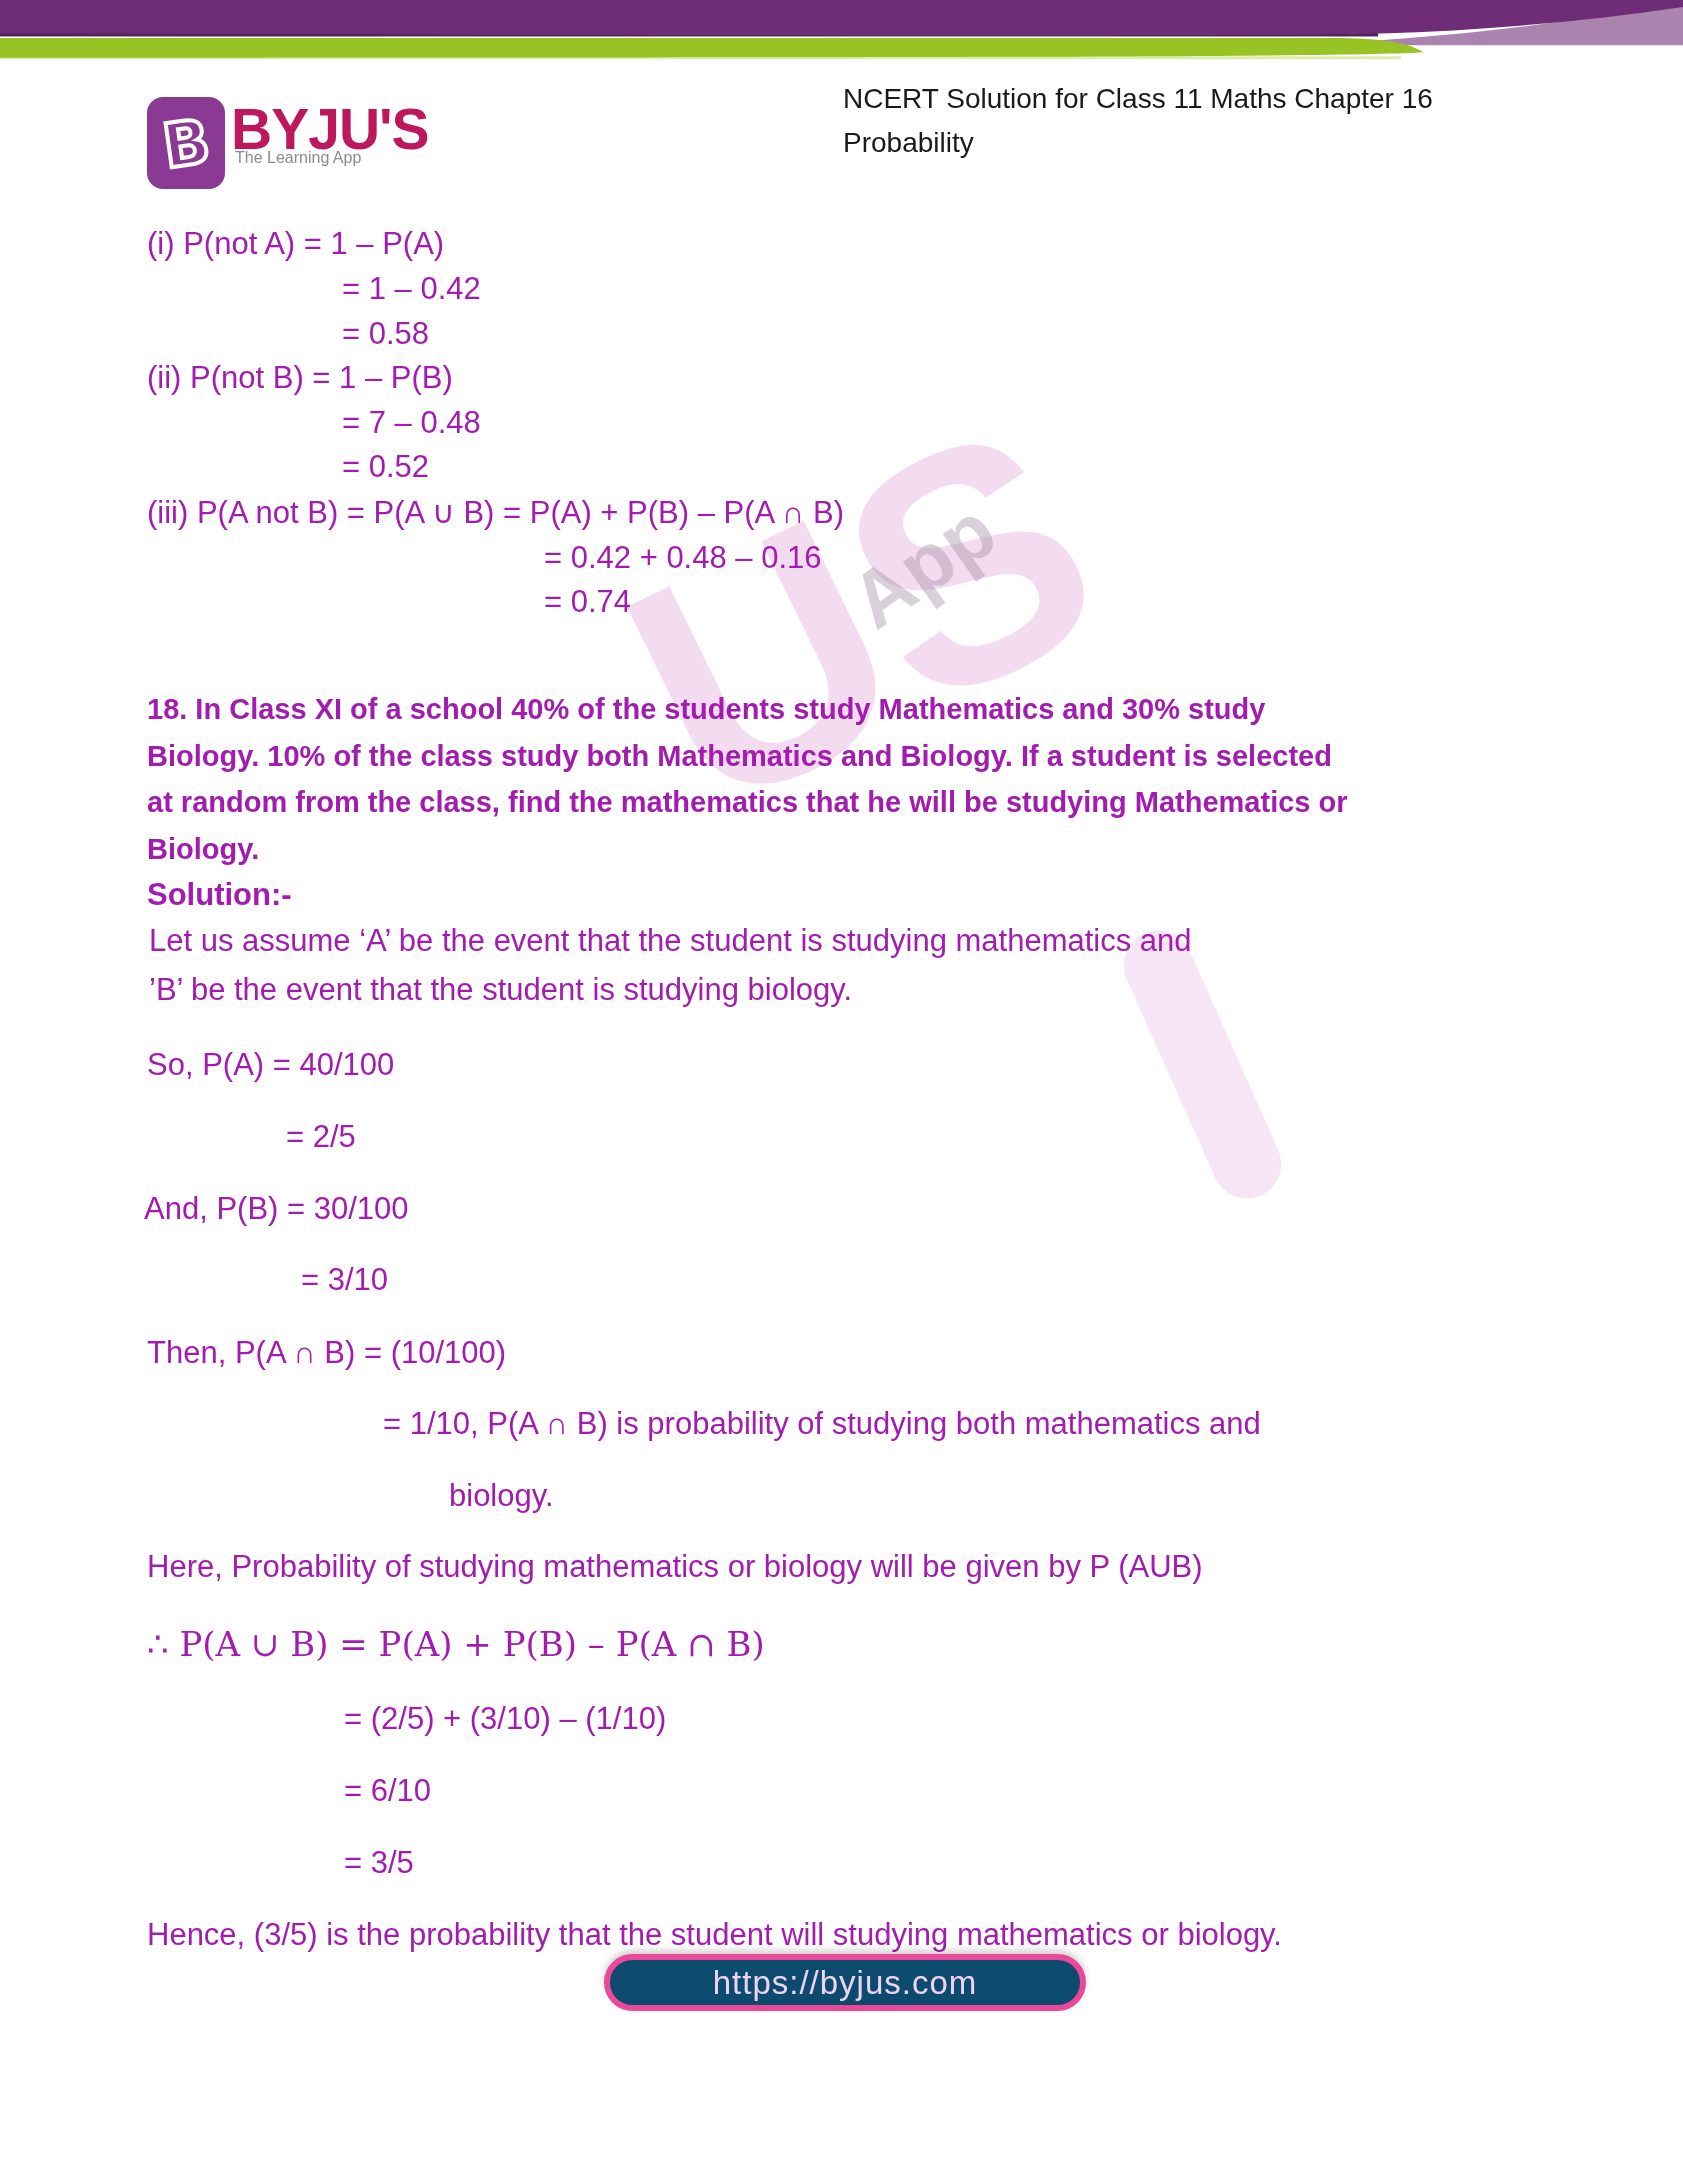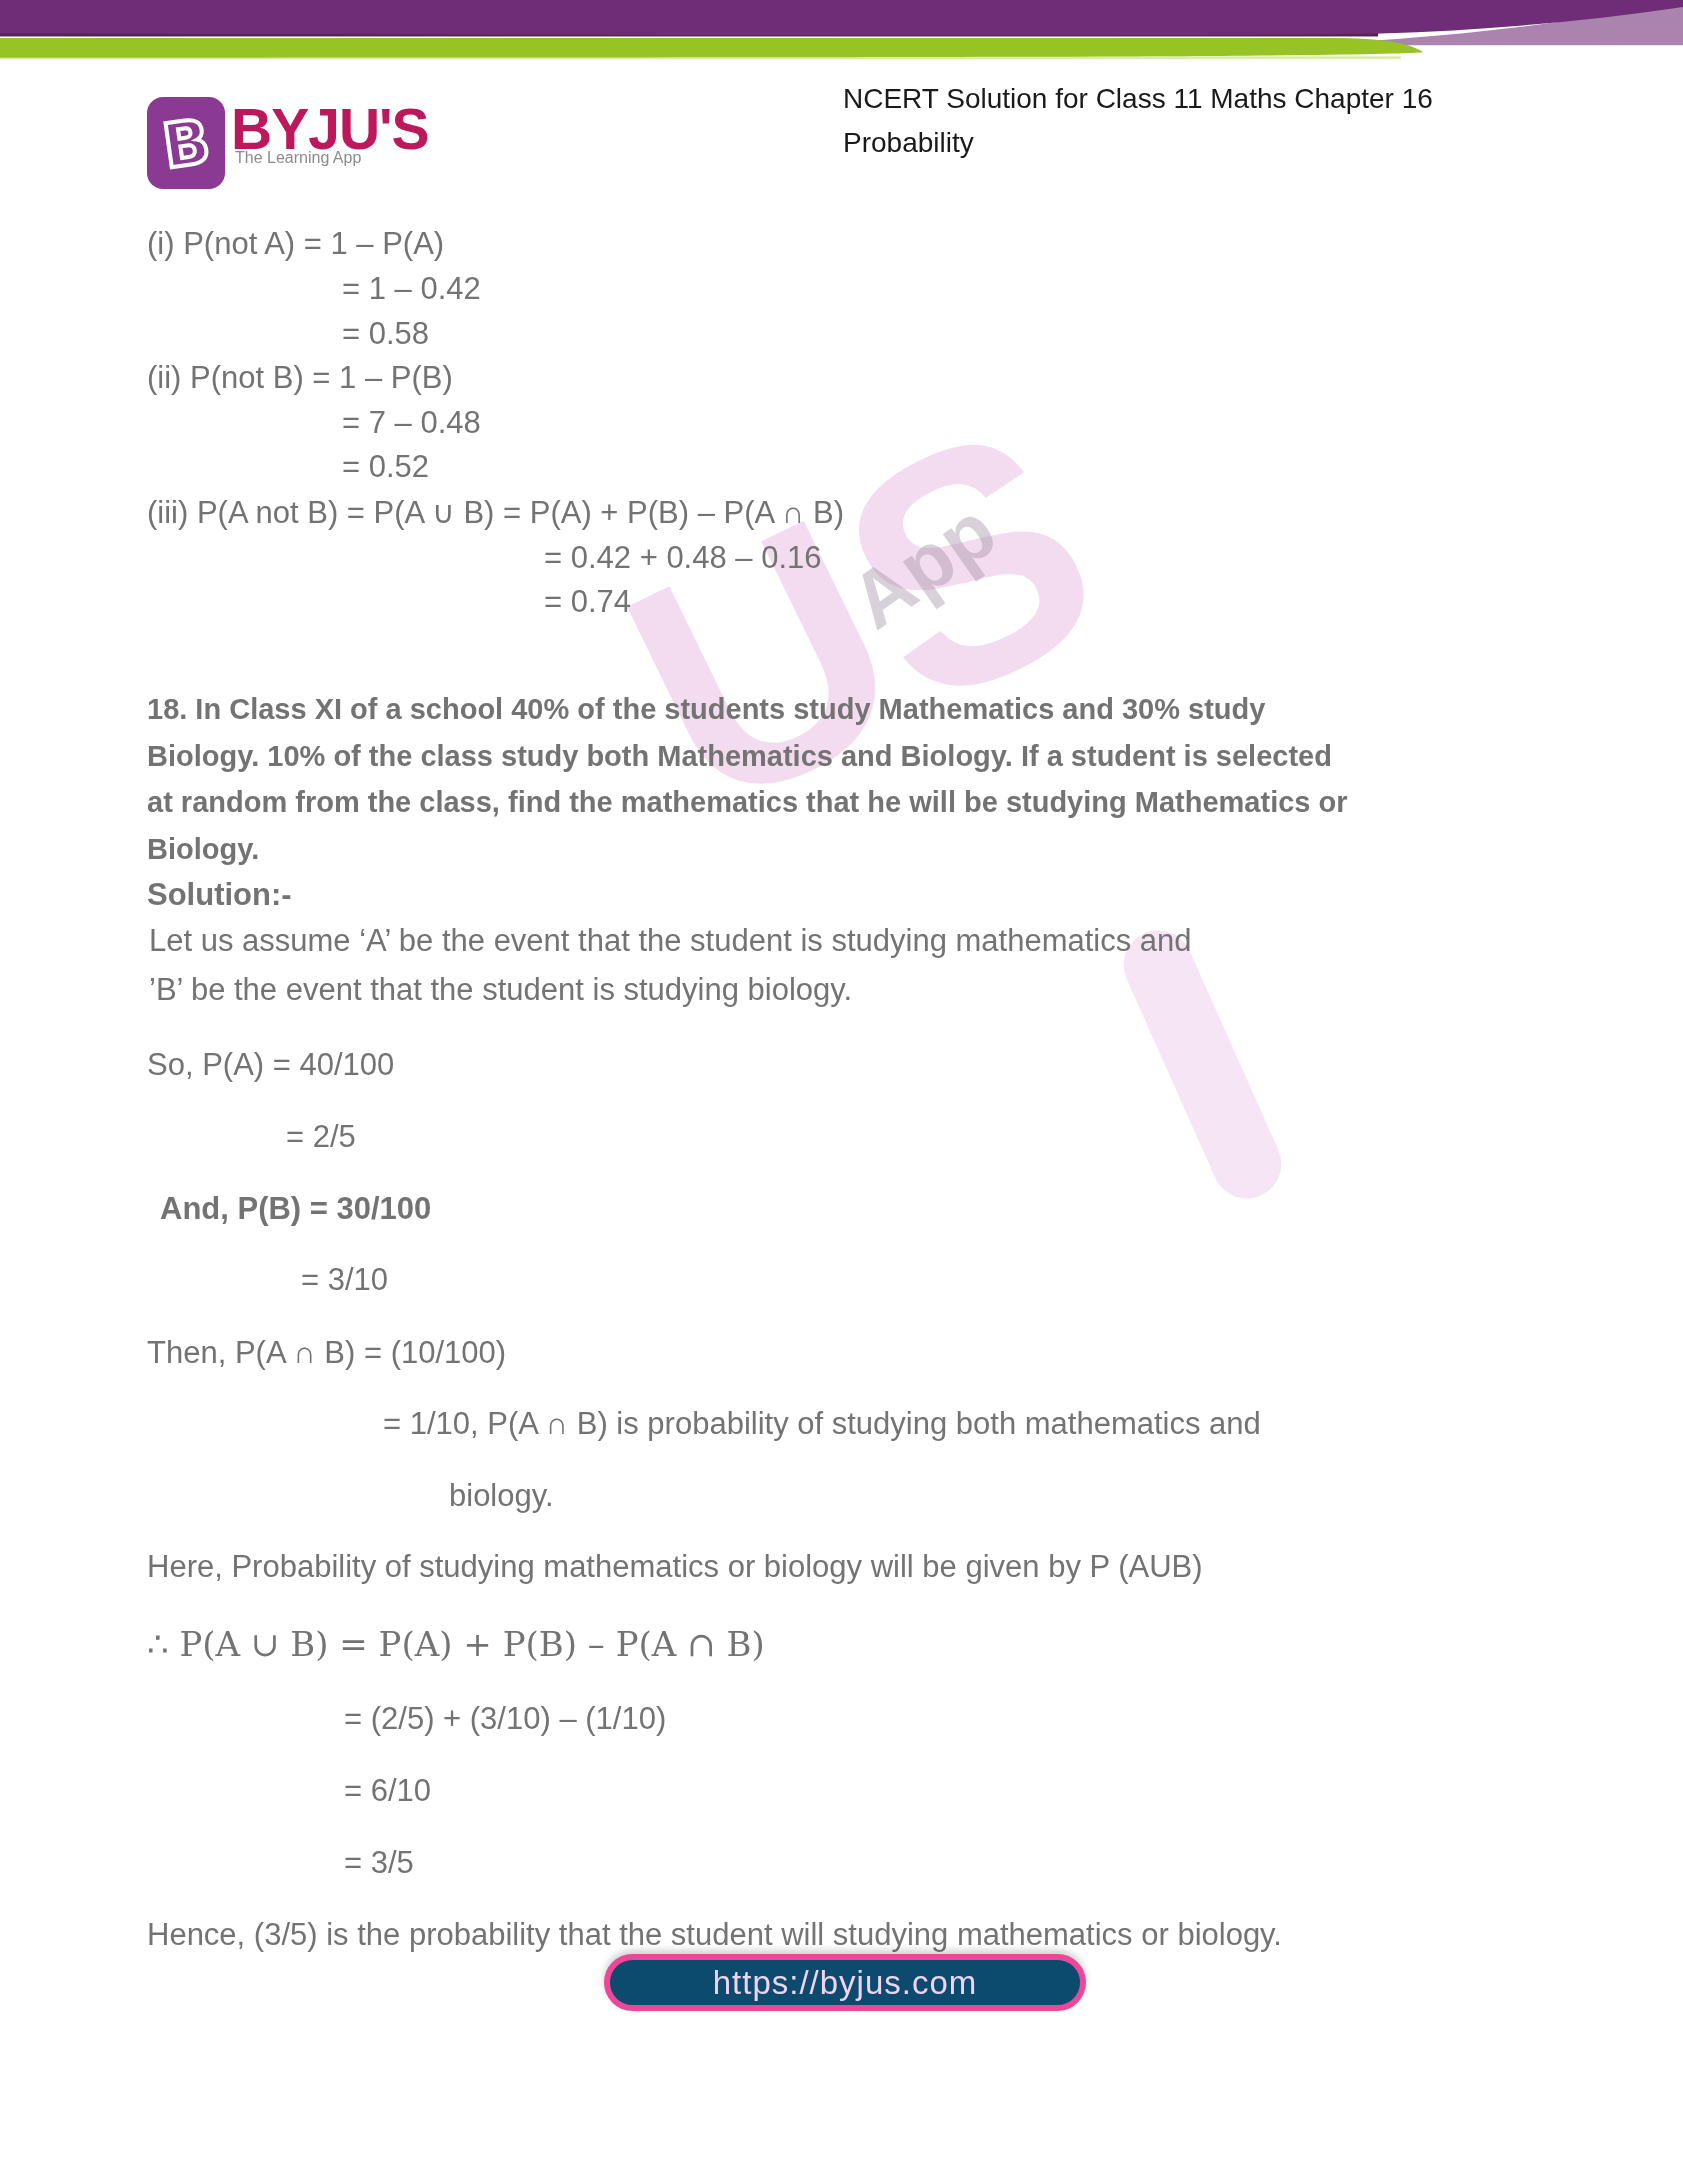--- a/index.html
+++ b/index.html
@@ -10,21 +10,21 @@
   .logo-square{position:absolute;left:147px;top:97px;width:78px;height:92px;border-radius:16px;
         background:#8a3a92;display:flex;align-items:center;justify-content:center;}
   .logo-b{font-family:"DejaVu Sans",sans-serif;font-weight:bold;font-size:61px;color:#8a3a92;
         -webkit-text-stroke:4px #ffffff;transform:rotate(-8deg);line-height:1;}
   .logo-brand{position:absolute;left:231px;top:96px;font-size:57px;font-weight:bold;color:#be185d;
         letter-spacing:-1px;white-space:nowrap;}
   .logo-tagline{position:absolute;left:235px;top:149px;font-size:16px;color:#8b8b8d;white-space:nowrap;}
   
   .hdr{position:absolute;font-size:28px;color:#1a1a1a;white-space:nowrap;}
   
-  .ln{position:absolute;font-size:31px;color:#737373;white-space:nowrap;z-index:2;}
+  .ln{position:absolute;font-size:31px;color:#a21caf;white-space:nowrap;z-index:2;}
   .q{font-size:29px;font-weight:bold;}
   .serif{font-family:"DejaVu Serif",serif;font-size:34px;}
   
   .wm{position:absolute;z-index:1;pointer-events:none;white-space:nowrap;}
   .wm-big{left:594px;top:584px;font-size:327px;font-weight:bold;
         color:rgba(214,138,205,0.30);transform:rotate(-26deg);transform-origin:left top;line-height:0.9;}
   .wm-app{left:834px;top:572px;font-size:79px;font-weight:bold;
         color:rgba(160,140,160,0.40);transform:rotate(-35deg);transform-origin:left top;}
   .wm-bar{left:1168px;top:921px;width:69px;height:287px;border-radius:40px;
         background:rgba(214,138,205,0.22);transform:rotate(-24deg);}
@@ -75,21 +75,21 @@
   <div class="ln q" style="left:147px;top:740px;">Biology. 10% of the class study both Mathematics and Biology. If a student is selected</div>
   <div class="ln q" style="left:147px;top:786px;">at random from the class, find the mathematics that he will be studying Mathematics or</div>
   <div class="ln q" style="left:147px;top:833px;">Biology.</div>
 
   <div class="ln q" style="left:147px;top:877px;font-size:31px;">Solution:-</div>
   <div class="ln" style="left:149px;top:923px;">Let us assume ‘A’ be the event that the student is studying mathematics and</div>
   <div class="ln" style="left:149px;top:972px;">’B’ be the event that the student is studying biology.</div>
 
   <div class="ln" style="left:147px;top:1047px;">So, P(A) = 40/100</div>
   <div class="ln" style="left:286px;top:1119px;">= 2/5</div>
-  <div class="ln" style="left:160px;top:1191px;font-weight:bold;">And, P(B) = 30/100</div>
+  <div class="ln" style="left:144px;top:1191px;">And, P(B) = 30/100</div>
   <div class="ln" style="left:301px;top:1262px;">= 3/10</div>
   <div class="ln" style="left:147px;top:1335px;">Then, P(A ∩ B) = (10/100)</div>
   <div class="ln" style="left:383px;top:1406px;">= 1/10, P(A ∩ B) is probability of studying both mathematics and</div>
   <div class="ln" style="left:449px;top:1478px;">biology.</div>
   <div class="ln" style="left:147px;top:1549px;">Here, Probability of studying mathematics or biology will be given by P (AUB)</div>
 
   <div class="ln serif" style="left:147px;top:1624px;">∴ P(A ∪ B) = P(A) + P(B) – P(A ∩ B)</div>
   <div class="ln" style="left:344px;top:1701px;">= (2/5) + (3/10) – (1/10)</div>
   <div class="ln" style="left:344px;top:1773px;">= 6/10</div>
   <div class="ln" style="left:344px;top:1845px;">= 3/5</div>

